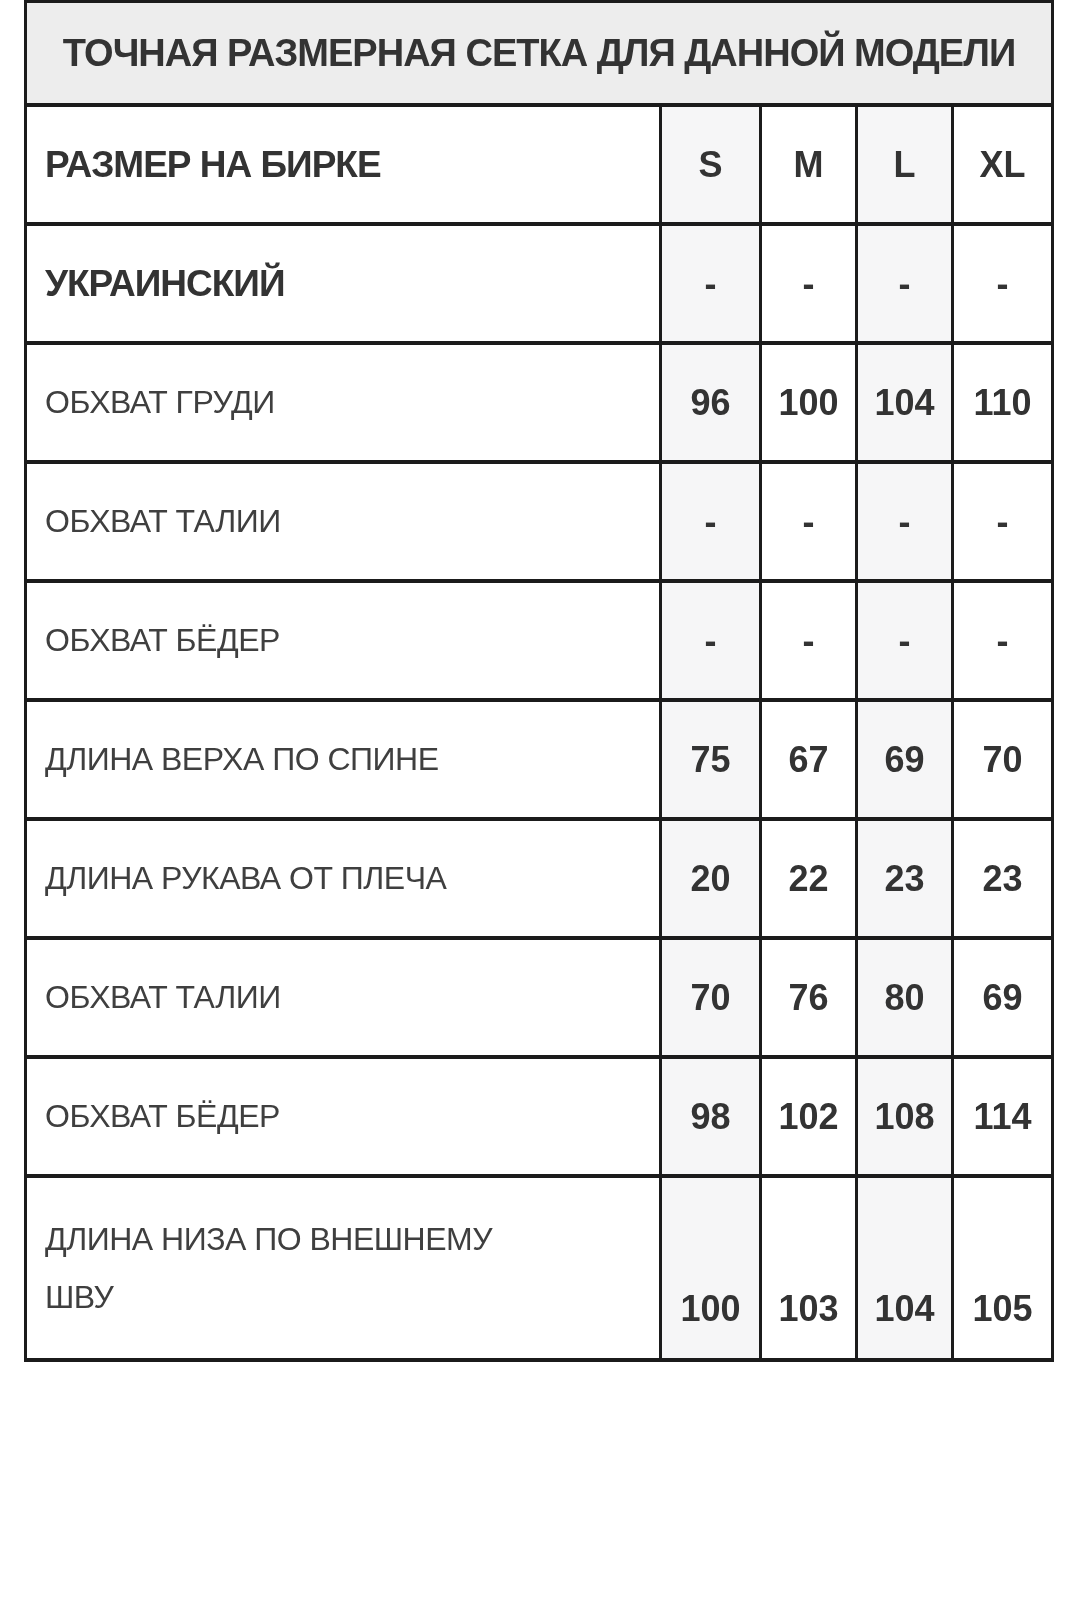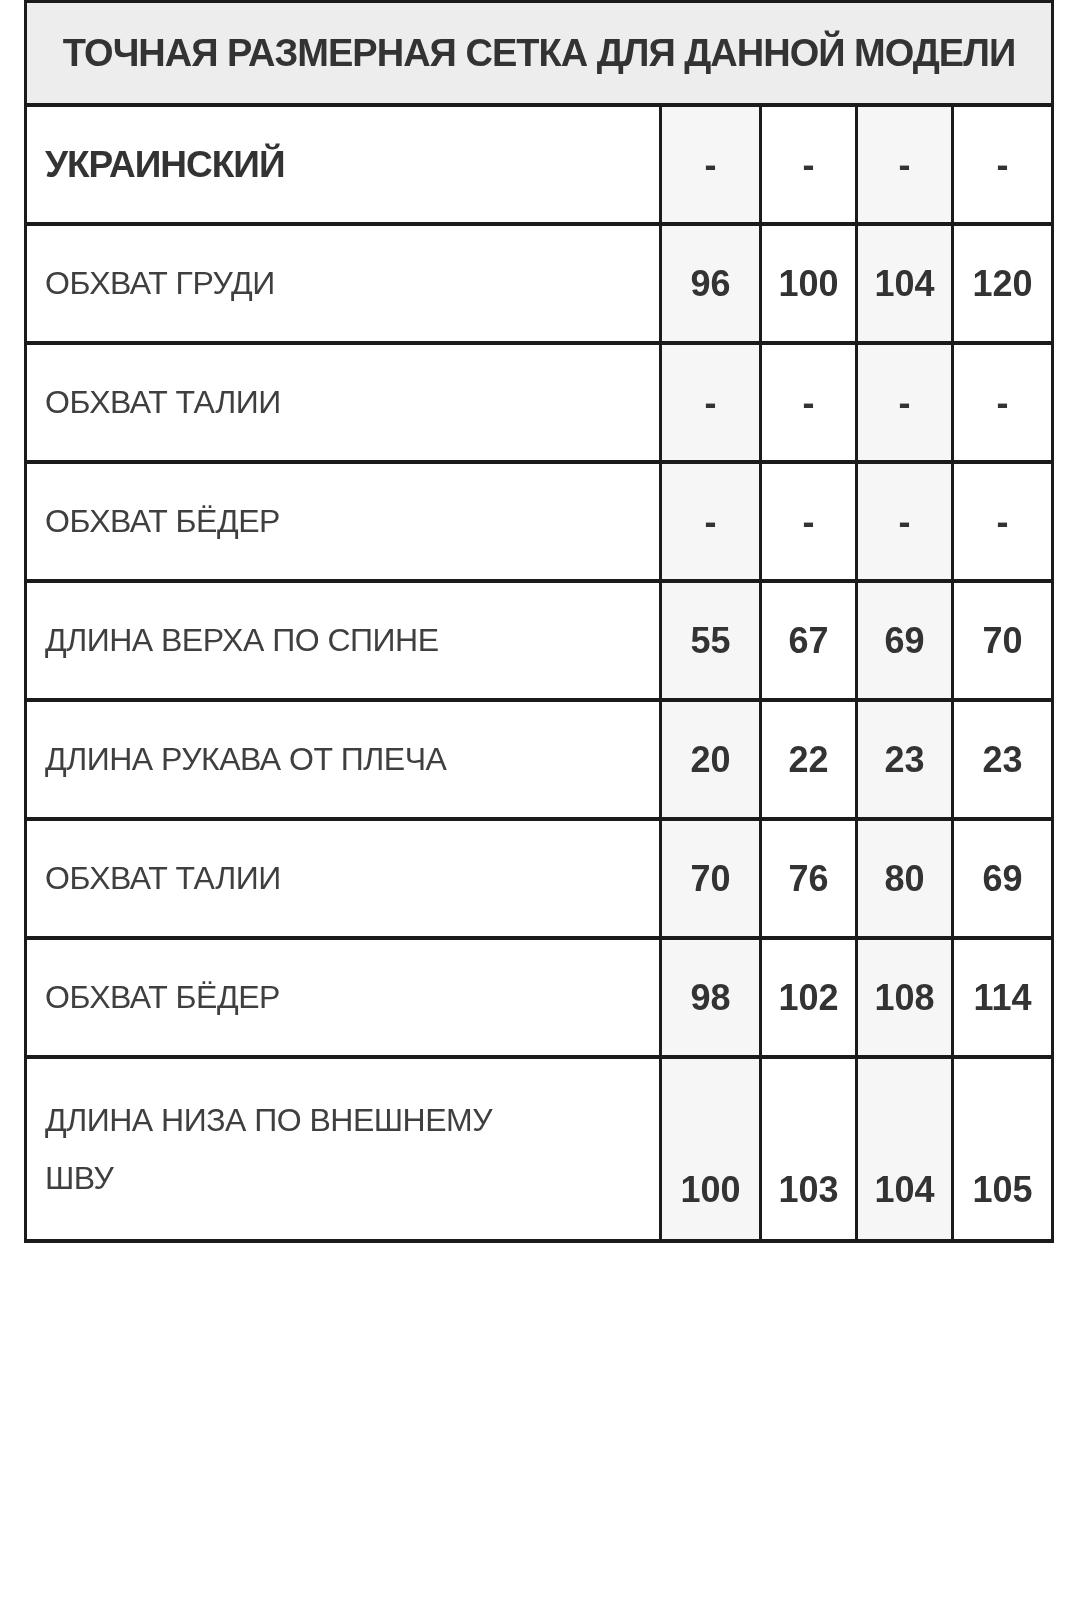--- a/index.html
+++ b/index.html
@@ -106,57 +106,64 @@
         <col class="c-m">
         <col class="c-l">
         <col class="c-xl">
     </colgroup>
 
     <tbody>
         <tr class="r-title">
       <td colspan="5" class="title-cell">ТОЧНАЯ РАЗМЕРНАЯ СЕТКА ДЛЯ ДАННОЙ МОДЕЛИ</td>
     </tr>
 
+    <tr class="r-std data-row">
+      <td class="label bold">РАЗМЕР НА БИРКЕ</td>
+      <td class="val">S</td>
+      <td class="val">M</td>
+      <td class="val">L</td>
+      <td class="val">XL</td>
+    </tr>
 
     <tr class="r-std data-row">
       <td class="label bold">УКРАИНСКИЙ</td>
       <td class="val">-</td>
       <td class="val">-</td>
       <td class="val">-</td>
       <td class="val">-</td>
     </tr>
 
 
     <tr class="r-std data-row">
       <td class="label">ОБХВАТ ГРУДИ</td>
       <td class="val">96</td>
       <td class="val">100</td>
       <td class="val">104</td>
-      <td class="val">120</td>
+      <td class="val">110</td>
     </tr>
 
     <tr class="r-std data-row">
       <td class="label">ОБХВАТ ТАЛИИ</td>
       <td class="val">-</td>
       <td class="val">-</td>
       <td class="val">-</td>
       <td class="val">-</td>
     </tr>
 
     <tr class="r-std data-row">
       <td class="label">ОБХВАТ БЁДЕР</td>
       <td class="val">-</td>
       <td class="val">-</td>
       <td class="val">-</td>
       <td class="val">-</td>
     </tr>
 
     <tr class="r-std data-row">
       <td class="label">ДЛИНА ВЕРХА ПО СПИНЕ</td>
-      <td class="val">55</td>
+      <td class="val">75</td>
       <td class="val">67</td>
       <td class="val">69</td>
       <td class="val">70</td>
     </tr>
 
     <tr class="r-std data-row">
       <td class="label">ДЛИНА РУКАВА ОТ ПЛЕЧА</td>
       <td class="val">20</td>
       <td class="val">22</td>
       <td class="val">23</td>

